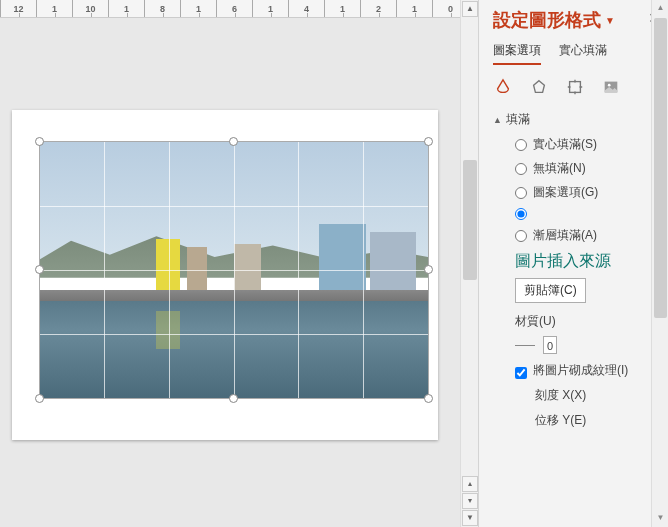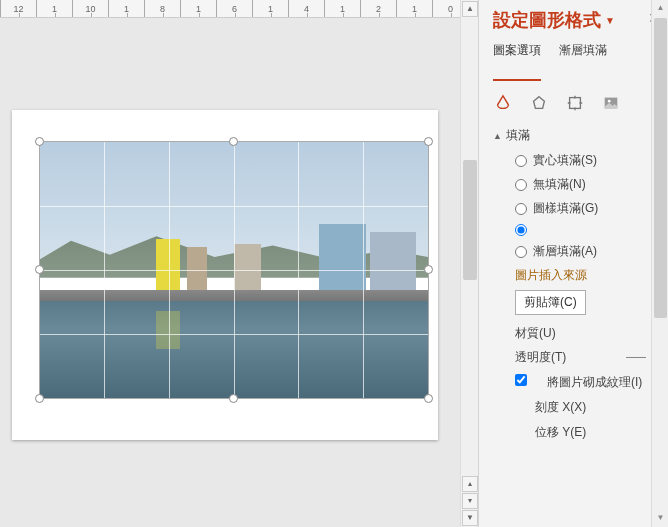--- a/index.html
+++ b/index.html
@@ -1,21 +1,21 @@
 <!DOCTYPE html>
 <html><head>
 <meta charset="utf-8">
 <style>
   * { box-sizing: border-box; margin: 0; padding: 0; font-family: "Microsoft JhengHei", "Segoe UI", sans-serif; }
   body { width: 668px; height: 527px; overflow: hidden; background: #fff; display: flex; }
   
   
   .canvas-area { width: 478px; height: 527px; position: relative; background: #e8e8e8; }
   .ruler-h { position: absolute; top: 0; left: 0; width: 460px; height: 18px; background: #f5f5f5; border-bottom: 1px solid #ccc; font-size: 9px; color: #666; display: flex; align-items: center; overflow: hidden; }
-  .ruler-h span { flex-shrink: 0; width: 36px; text-align: center; border-left: 1px solid #aaa; height: 100%; line-height: 18px; position: relative; }
+  .ruler-h span { flex-shrink: 0; width: 36px; text-align: center; border-left: 1px solid #aaa; height: 100%; line-height: 18px; position: relative; font-weight: bold; }
   .ruler-h span::after { content:""; position:absolute; left:50%; bottom:0; width:1px; height:4px; background:#aaa;}
   .vscroll { position: absolute; right: 0; top: 0; width: 18px; height: 527px; background: #f0f0f0; border-left: 1px solid #ddd; }
   .vscroll .up, .vscroll .down, .vscroll .split { width: 16px; height: 16px; margin: 1px; background: #f5f5f5; border: 1px solid #ccc; font-size: 8px; text-align:center; line-height:14px; color:#666;}
   .vscroll .up { position:absolute; top:0;}
   .vscroll .split { position:absolute; bottom: 34px;}
   .vscroll .split2 { position:absolute; bottom: 17px; width:16px; height:16px; margin:1px; background:#f5f5f5; border:1px solid #ccc; font-size:8px; text-align:center; line-height:14px; color:#666;}
   .vscroll .down { position:absolute; bottom:0;}
   .vscroll .thumb { position: absolute; top: 160px; width: 14px; height: 120px; left: 2px; background: #cdcdcd; border-radius: 2px;}
   
   .slide-bg { position: absolute; left: 12px; top: 110px; width: 426px; height: 330px; background: #fff; box-shadow: 0 1px 3px rgba(0,0,0,0.3); }
@@ -47,37 +47,37 @@
   
   .grid-line-v{position:absolute;top:0;bottom:0;width:1px;background:rgba(255,255,255,0.7);}
   .grid-line-h{position:absolute;left:0;right:0;height:1px;background:rgba(255,255,255,0.7);}
   
   
   .panel { flex: 1; height: 527px; background: #f3f3f3; border-left: 1px solid #d4d4d4; padding: 8px 0 0 14px; position: relative; font-size: 12px; color: #444; overflow:hidden;}
   .panel-title { font-size: 18px; color: #c43e1c; font-weight: bold; margin-bottom: 10px; display:flex; align-items:center; gap:4px;}
   .panel-title .dd { font-size: 10px; color:#c43e1c;}
   .close-x { position: absolute; right: 8px; top: 10px; color: #666; font-size: 14px; cursor:pointer;}
   .tabs-text { display: flex; gap: 18px; margin-bottom: 12px; font-size: 12px; color: #444;}
-  .tabs-text .active { border-bottom: 2px solid #c43e1c; padding-bottom: 20px; color:#333;text-align:center;}
+  .tabs-text .active { border-bottom: 2px solid #c43e1c; padding-bottom: 4px; color:#333;text-align:center;}
   .icon-row { display: flex; gap: 16px; margin-bottom: 14px; align-items:center;}
   .icon-row .ico { width: 20px; height: 20px; display:flex; align-items:center; justify-content:center;}
   .ico svg { width:18px; height:18px; }
   .section-head { display:flex; align-items:center; gap:4px; font-size:12px; color:#444; margin-bottom:8px; cursor:pointer;}
   .section-head .tri { font-size:9px; color:#666;}
   .opts { margin-left: 22px; }
   .opts label { display:flex; align-items:center; gap:6px; font-size:12px; color:#444; margin-bottom:7px; cursor:pointer;}
   .opts input[type=radio]{ width:12px; height:12px;}
-  .sub { margin-left: 22px; font-size: 12px; color:#a16207; margin-top:4px;}
+  .sub { margin-left: 22px; font-size: 16px; color:#0f766e; margin-top:4px;}
   .btn-row { display:flex; gap:8px; margin:6px 0 10px 22px;}
   .btn { background:#fff; border:1px solid #adadad; padding:3px 8px; font-size:12px; cursor:pointer; color:#333;}
   .row { display:flex; align-items:center; margin:6px 0 6px 22px; gap:8px; font-size:12px;}
   .row .lbl { flex:1;}
   .row .slider-line { width:20px; height:1px; background:#888;}
   .row .numbox { width:14px; height:18px; border:1px solid #aaa; background:#fff; font-size:11px; text-align:center; line-height:18px;}
-  .chk { display:flex; align-items:flex-start; gap:20px; margin:8px 0 8px 22px;}
+  .chk { display:flex; align-items:flex-end; gap:6px; margin:8px 0 8px 22px;}
   .chk input{width:12px;height:12px;}
   .indent2 { margin-left: 42px; font-size:12px; margin-bottom:8px;}
   .vscroll2 { position:absolute; right:0; top:0; width:17px; height:527px; background:#f0f0f0; border-left:1px solid #ddd;}
   .vscroll2 .t{position:absolute;top:0;width:15px;height:15px;margin:1px;font-size:8px;text-align:center;line-height:14px;color:#888;}
   .vscroll2 .b{position:absolute;bottom:0;width:15px;height:15px;margin:1px;font-size:8px;text-align:center;line-height:14px;color:#888;}
   .vscroll2 .th{position:absolute;top:18px;width:13px;height:300px;left:2px;background:#cdcdcd;border-radius:2px;}
 </style>
 </head>
 <body>
 
@@ -142,21 +142,21 @@
 </div>
 
 <div class="panel">
   <div class="close-x">✕</div>
   <div class="panel-title">
     <span>設定圖形格式</span>
       <span class="dd">▼</span>
   </div>
   <div class="tabs-text">
     <span class="active">圖案選項</span>
-    <span>漸層填滿</span>
+    <span>實心填滿</span>
   </div>
   <div class="icon-row">
     <span class="ico">
         <svg viewBox="0 0 20 20">
           <path d="M10 2 L16 12 A6 4 0 1 1 4 12 Z" fill="none" stroke="#c43e1c" stroke-width="1.5"></path>
         </svg>
       </span>
     <span class="ico">
         <svg viewBox="0 0 20 20">
           <polygon points="10,3 16,8 14,16 6,16 4,8" fill="none" stroke="#777" stroke-width="1.5"></polygon>
@@ -185,42 +185,41 @@
     <label>
         <input type="radio" name="fill" style="">
         <span>實心填滿(S)</span>
       </label>
     <label>
         <input type="radio" name="fill" style="">
         <span>無填滿(N)</span>
       </label>
     <label>
         <input type="radio" name="fill" style="">
-        <span>圖樣填滿(G)</span>
+        <span>圖案選項(G)</span>
       </label>
     <label>
         <input type="radio" name="fill" checked="" style="">
       </label>
     <label>
         <input type="radio" name="fill" style="">
         <span>漸層填滿(A)</span>
       </label>
   </div>
 
   <div class="sub">圖片插入來源</div>
   <div class="btn-row">
     <button class="btn">剪貼簿(C)</button>
   </div>
 
   <div class="row">
       <span class="lbl">材質(U)</span>
     </div>
 
   <div class="row">
-    <span class="lbl">透明度(T)</span>
     <span class="slider-line"></span>
     <span class="numbox">0</span>
   </div>
 
   <div class="chk">
     <input type="checkbox" checked="" style="">
       <span>將圖片砌成紋理(I)</span>
   </div>
 
   <div class="indent2">刻度 X(X)</div>

